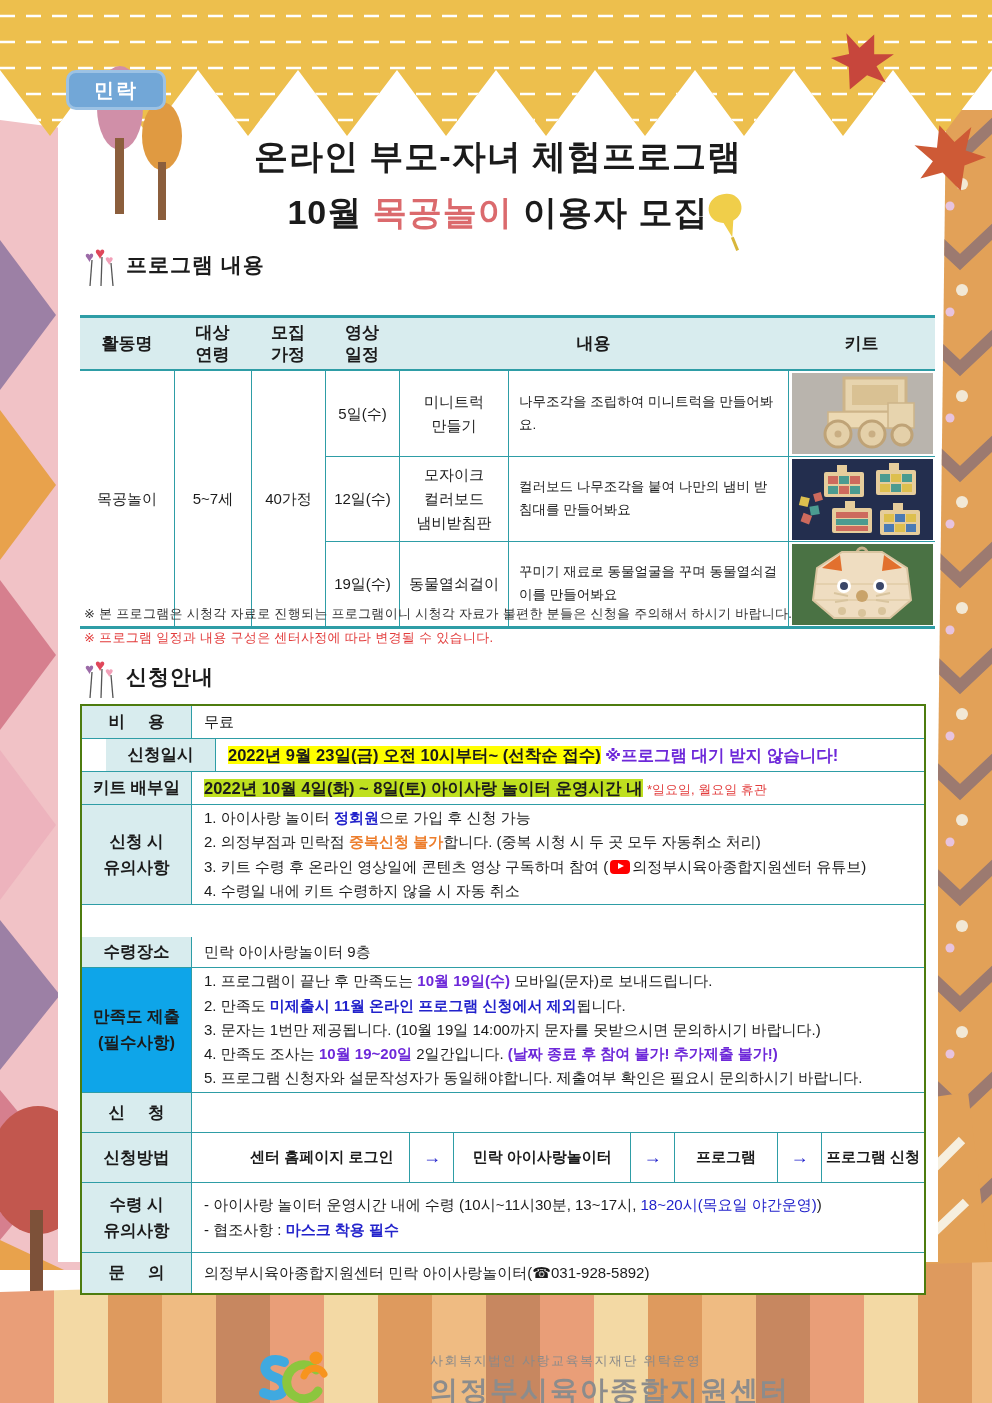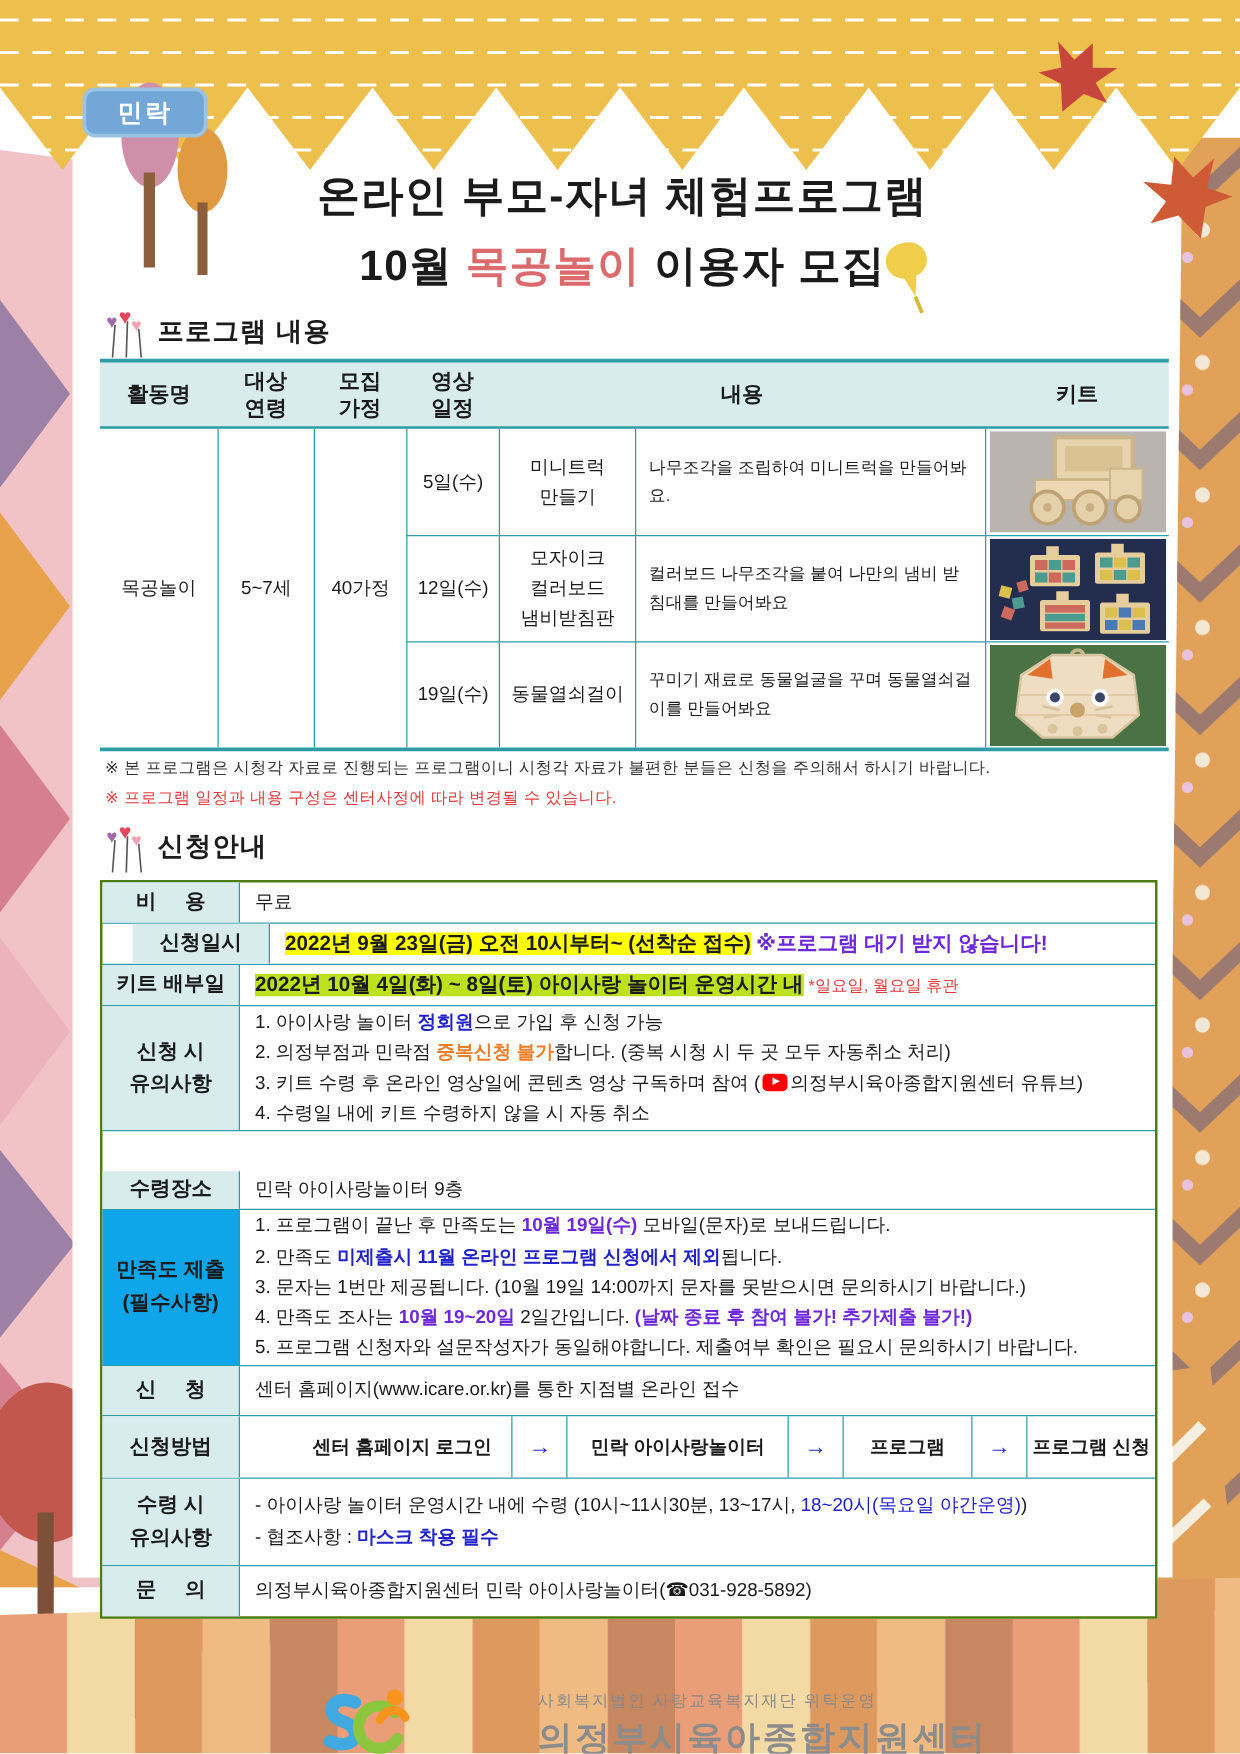--- a/index.html
+++ b/index.html
@@ -22,21 +22,21 @@
   .title{position:absolute;left:60px;width:876px;text-align:center;font-weight:900;font-size:34px;letter-spacing:1px;}
   #title1{top:134px}
   #title2{top:190px}
   .accent{color:#DB6A6D}
   .heading{position:absolute;display:flex;align-items:center;gap:8px;}
   #heading1{left:84px;top:242px}
   #heading2{left:84px;top:654px}
   .heading .hlabel{font-size:21px;font-weight:900;letter-spacing:1px;}
   
   #ptable{position:absolute;left:80px;top:287px;width:855px;}
-  .phead{display:flex;height:56px;background:#D8ECEE;border-top:3px solid #2E9DA6;border-bottom:2px solid #2E9DA6;box-sizing:border-box;}
+  .phead{display:flex;height:56px;background:#D8ECEE;border-top:3px solid #2E9DA6;border-bottom:2px solid #2E9DA6;box-sizing:border-box;margin-top:28px;}
   .phead .hcell{display:flex;align-items:center;justify-content:center;font-weight:bold;font-size:17px;
                 white-space:pre-line;text-align:center;line-height:1.25;}
   .pbody{display:grid;grid-template-columns:94px 77px 74px 74px 109px 280px 147px;grid-auto-rows:85px;
          border-bottom:3px solid #2E9DA6;font-size:15px;}
   .pcell{display:flex;align-items:center;justify-content:center;text-align:center;white-space:pre-line;line-height:1.6;box-sizing:border-box;}
   .cl{border-left:1px solid #2E9DA6}
   .rt{border-top:1px solid #2E9DA6}
   .c-act{grid-row:1/4;grid-column:1}
   .c-age{grid-row:1/4;grid-column:2}
   .c-fam{grid-row:1/4;grid-column:3}
@@ -376,23 +376,20 @@
         <div class="avalue">
           <div class="aline"><span>1. 프로그램이 끝난 후 만족도는 </span><span class="red b">10월 19일(수)</span><span> 모바일(문자)로 보내드립니다.</span></div>
           <div class="aline"><span>2. 만족도 </span><span class="blue b">미제출시 11월 온라인 프로그램 신청에서 제외</span><span>됩니다.</span></div>
           <div class="aline"><span>3. 문자는 1번만 제공됩니다. (10월 19일 14:00까지 문자를 못받으시면 문의하시기 바랍니다.)</span></div>
           <div class="aline"><span>4. 만족도 조사는 </span><span class="red b">10월 19~20일</span><span> 2일간입니다. </span><span class="red b">(날짜 종료 후 참여 불가! 추가제출 불가!)</span></div>
           <div class="aline"><span>5. 프로그램 신청자와 설문작성자가 동일해야합니다. 제출여부 확인은 필요시 문의하시기 바랍니다.</span></div>
         </div>
       </div>
       <div class="arow" style="height: 40px;">
         <div class="alabel">신     청</div>
-        <div class="avalue">
-          <div class="aline"><span>센터 홈페이지(www.icare.or.kr)를 통한 지점별 온라인 접수</span></div>
-        </div>
       </div>
       <div class="arow" style="height: 50px; gap: 42px;">
         <div class="alabel">신청방법</div>
         <div class="avalue flow">
           <div class="fcell step step-wide">센터 홈페이지 로그인</div>
           <div class="fcell arrow">→</div>
           <div class="fcell step step-wide">민락 아이사랑놀이터</div>
           <div class="fcell arrow">→</div>
           <div class="fcell step">프로그램</div>
           <div class="fcell arrow">→</div>

